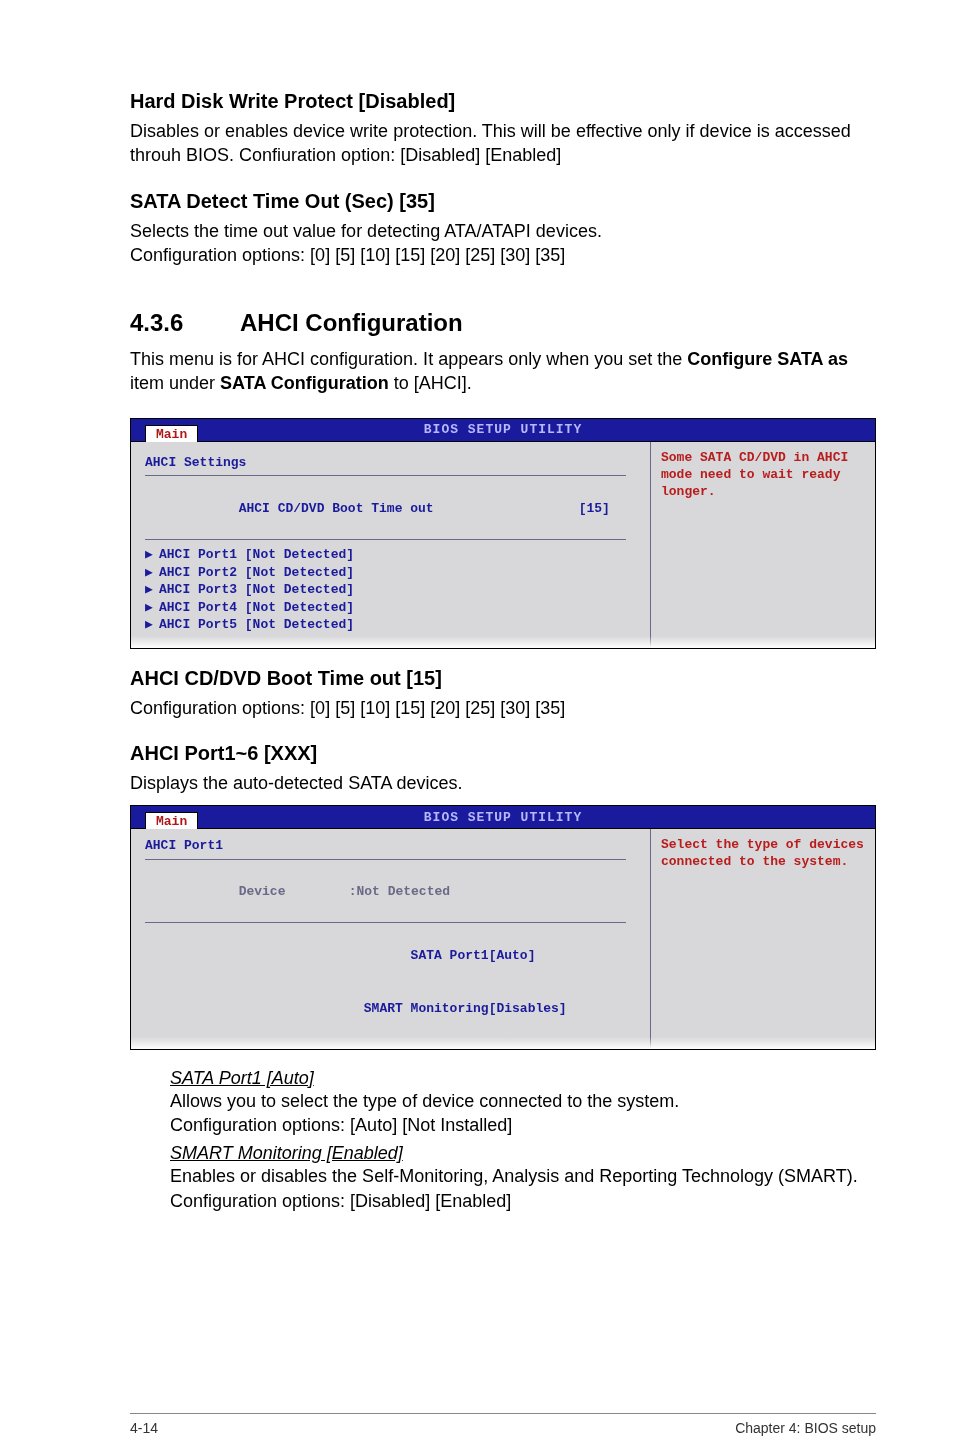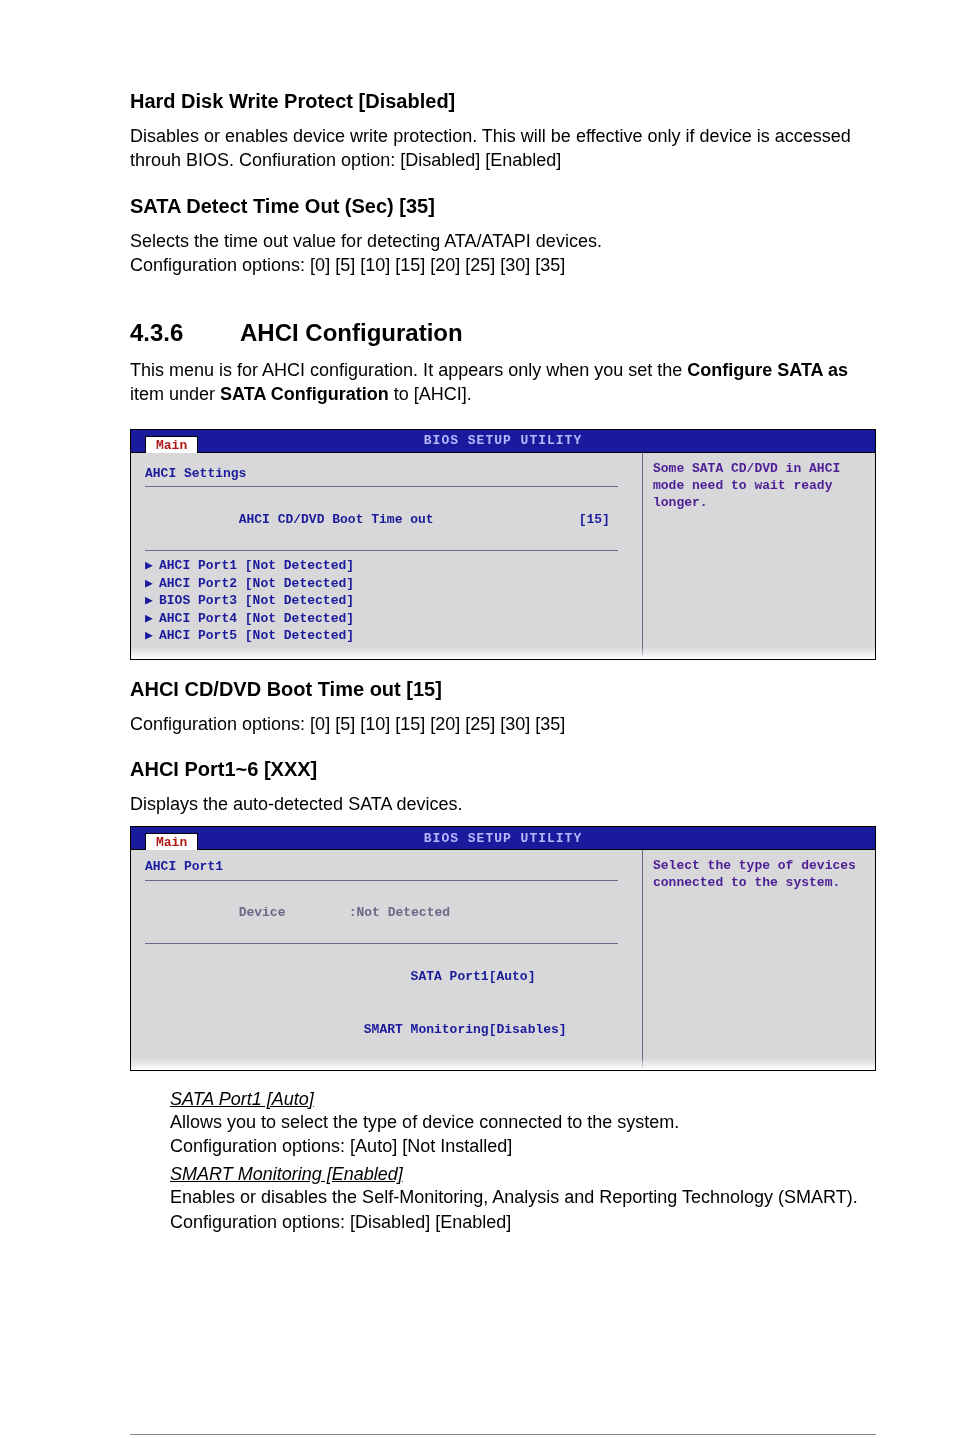--- a/index.html
+++ b/index.html
@@ -16,21 +16,21 @@
     box-sizing: border-box;
   }
   .heading2 {
     font-weight: bold;
     font-size: 20px;
     margin: 0 0 6px 0;
   }
   .body-text {
     font-size: 18px;
     line-height: 1.35;
-    margin: 11px 0 22px 0;
+    margin: 0 0 22px 0;
   }
   .section-heading {
     font-weight: bold;
     font-size: 24px;
     margin: 42px 0 10px 0;
   }
   .section-heading .num {
     display: inline-block;
     width: 110px;
   }
@@ -78,22 +78,22 @@
     display: flex;
   }
   .bios-left {
     flex: 1;
     padding: 8px 24px 14px 12px;
     position: relative;
     border-right: 1px solid #6a6a88;
   }
   .bios-right {
     width: 204px;
-    padding: 8px 18px 14px 10px;
-    color: #4c1d95;
+    padding: 8px 10px 14px 10px;
+    color: #b91c1c;
     font-weight: bold;
     line-height: 1.3;
   }
   .bios-row {
     color: #1a1a9c;
     font-weight: bold;
     line-height: 1.35;
     white-space: pre;
   }
   .bios-row.dim {
@@ -175,21 +175,21 @@
       <div class="bios-left">
         <div class="bios-inner-frame" style="border:none; padding:0 0 0 2px;">
           <div class="bios-row">AHCI Settings</div>
           <div class="bios-divider"></div>
           <div class="bios-row">
             <span class="col-label-wide">AHCI CD/DVD Boot Time out</span><span style="display:inline-block;width:90px;"></span><span class="bios-value-col">[15]</span>
           </div>
           <div class="bios-divider"></div>
           <div class="bios-row"><span class="arrow">▶</span><span>AHCI Port1 [Not Detected]</span></div>
           <div class="bios-row"><span class="arrow">▶</span><span>AHCI Port2 [Not Detected]</span></div>
-          <div class="bios-row"><span class="arrow">▶</span><span>BIOS Port3 [Not Detected]</span></div>
+          <div class="bios-row"><span class="arrow">▶</span><span>AHCI Port3 [Not Detected]</span></div>
           <div class="bios-row"><span class="arrow">▶</span><span>AHCI Port4 [Not Detected]</span></div>
           <div class="bios-row"><span class="arrow">▶</span><span>AHCI Port5 [Not Detected]</span></div>
         </div>
       </div>
       <div class="bios-right">Some SATA CD/DVD in AHCI mode need to wait ready longer.</div>
     </div>
     <div class="bios-fade"></div>
   </div>
 
   <div class="heading2">AHCI CD/DVD Boot Time out [15]</div>

